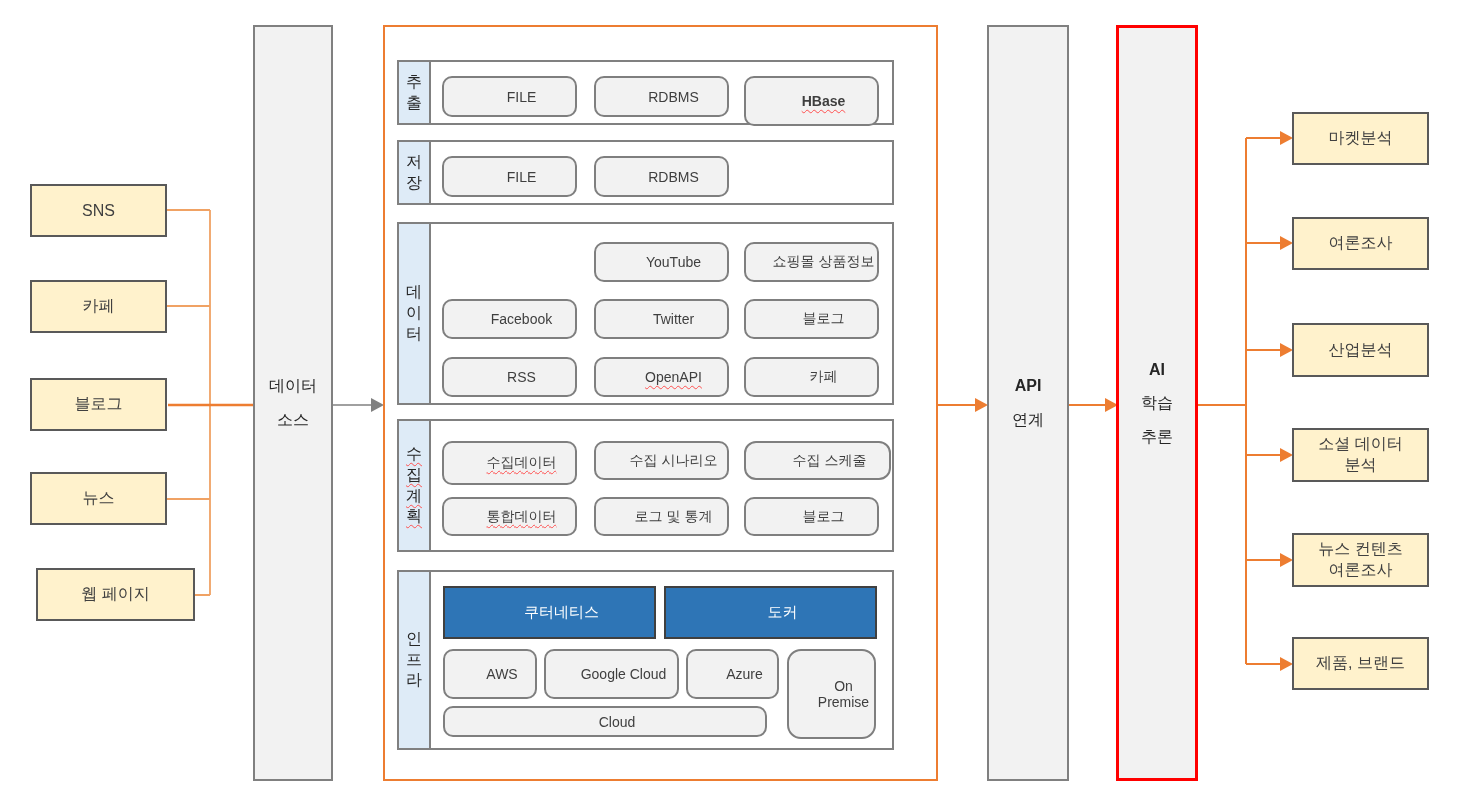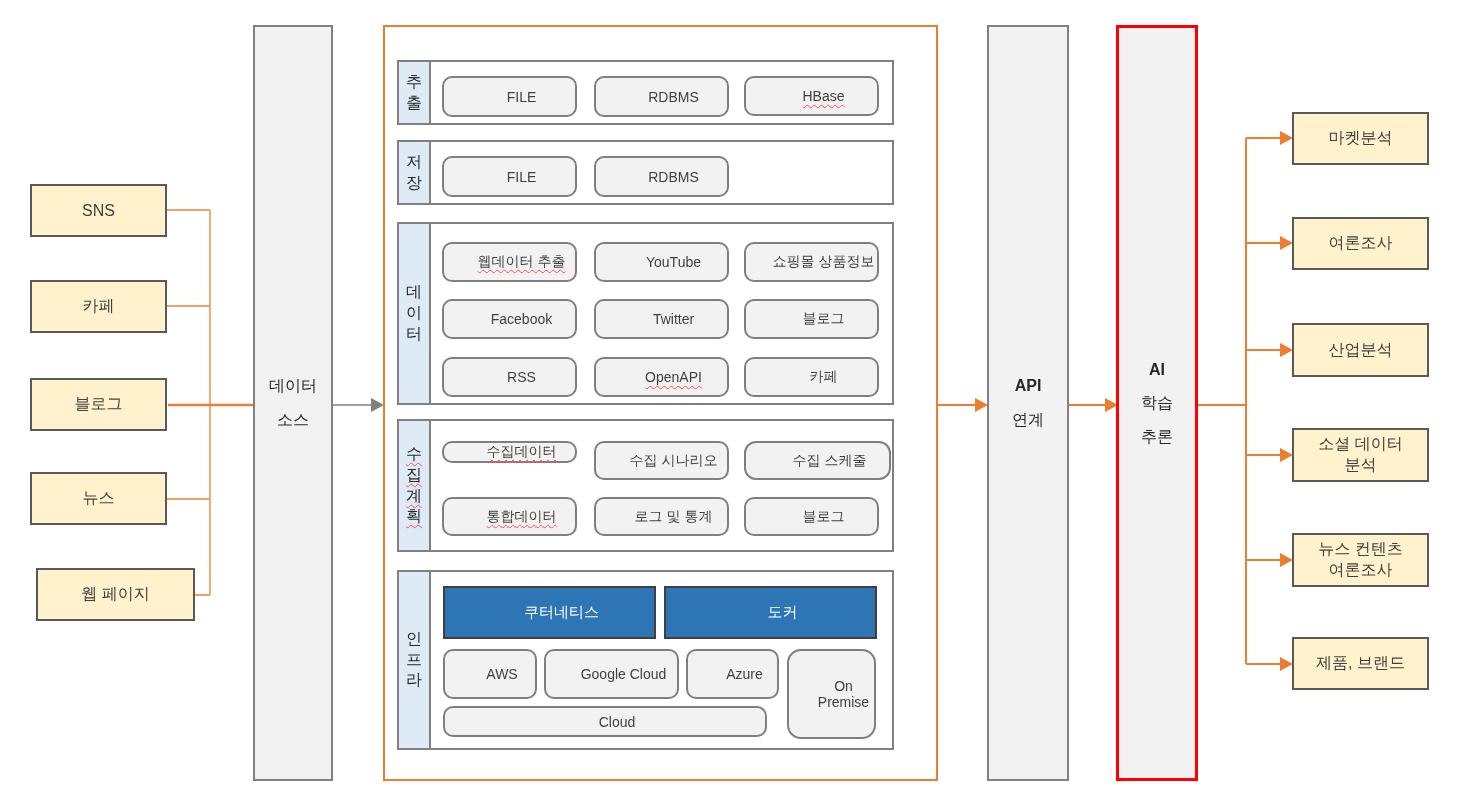--- a/index.html
+++ b/index.html
@@ -68,51 +68,50 @@
   <div class="abs pillar center pre" style="left:253px;top:25px;width:80px;height:756px;">데이터
 소스</div>
 
   <div class="abs frame" style="left:383px;top:25px;width:555px;height:756px;">
 
     <div class="abs row" style="left:12px;top:33px;width:497px;height:65px;">
       <div class="strip pre">추
 출</div>
       <div class="chip" style="left:43px;top:14px;width:135px;height:41px;">FILE</div>
       <div class="chip" style="left:195px;top:14px;width:135px;height:41px;">RDBMS</div>
-      <div class="chip wavy" style="left:345px;top:14px;width:135px;height:40px;">HBase</div>
+      <div class="chip wavy" style="left:345px;top:14px;width:135px;height:50px;font-weight:bold;">HBase</div>
     </div>
 
     <div class="abs row" style="left:12px;top:113px;width:497px;height:65px;">
       <div class="strip pre">저
 장</div>
       <div class="chip" style="left:43px;top:14px;width:135px;height:41px;">FILE</div>
       <div class="chip" style="left:195px;top:14px;width:135px;height:41px;">RDBMS</div>
     </div>
 
     <div class="abs row" style="left:12px;top:195px;width:497px;height:183px;">
       <div class="strip pre">데
 이
 터</div>
-      <div class="chip wavy" style="left:43px;top:18px;width:135px;height:40px;">웹데이터 추출</div>
       <div class="chip" style="left:195px;top:18px;width:135px;height:40px;">YouTube</div>
       <div class="chip" style="left:345px;top:18px;width:135px;height:40px;">쇼핑몰 상품정보</div>
       <div class="chip" style="left:43px;top:75px;width:135px;height:40px;">Facebook</div>
       <div class="chip" style="left:195px;top:75px;width:135px;height:40px;">Twitter</div>
       <div class="chip" style="left:345px;top:75px;width:135px;height:40px;">블로그</div>
       <div class="chip" style="left:43px;top:133px;width:135px;height:40px;">RSS</div>
       <div class="chip wavy" style="left:195px;top:133px;width:135px;height:40px;">OpenAPI</div>
       <div class="chip" style="left:345px;top:133px;width:135px;height:40px;">카페</div>
     </div>
 
     <div class="abs row" style="left:12px;top:392px;width:497px;height:133px;">
       <div class="strip pre wavy">수
 집
 계
 획</div>
-      <div class="chip wavy" style="left:43px;top:20px;width:135px;height:22px;">수집데이터</div>
+      <div class="chip wavy" style="left:43px;top:20px;width:135px;height:44px;">수집데이터</div>
       <div class="chip" style="left:195px;top:20px;width:135px;height:39px;">수집 시나리오</div>
       <div class="chip" style="left:345px;top:20px;width:147px;height:39px;border-radius:12px;">수집 스케줄</div>
       <div class="chip wavy" style="left:43px;top:76px;width:135px;height:39px;">통합데이터</div>
       <div class="chip" style="left:195px;top:76px;width:135px;height:39px;">로그 및 통계</div>
       <div class="chip" style="left:345px;top:76px;width:135px;height:39px;">블로그</div>
     </div>
 
     <div class="abs row" style="left:12px;top:543px;width:497px;height:180px;">
       <div class="strip pre">인
 프

